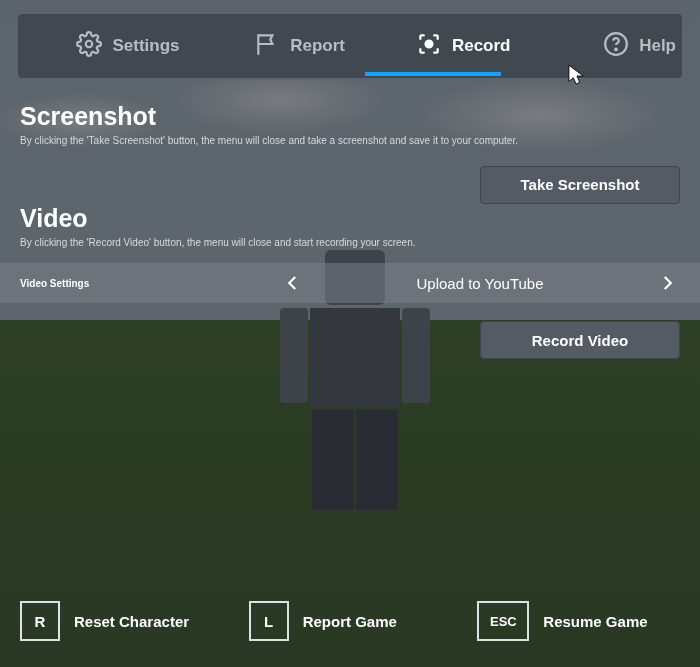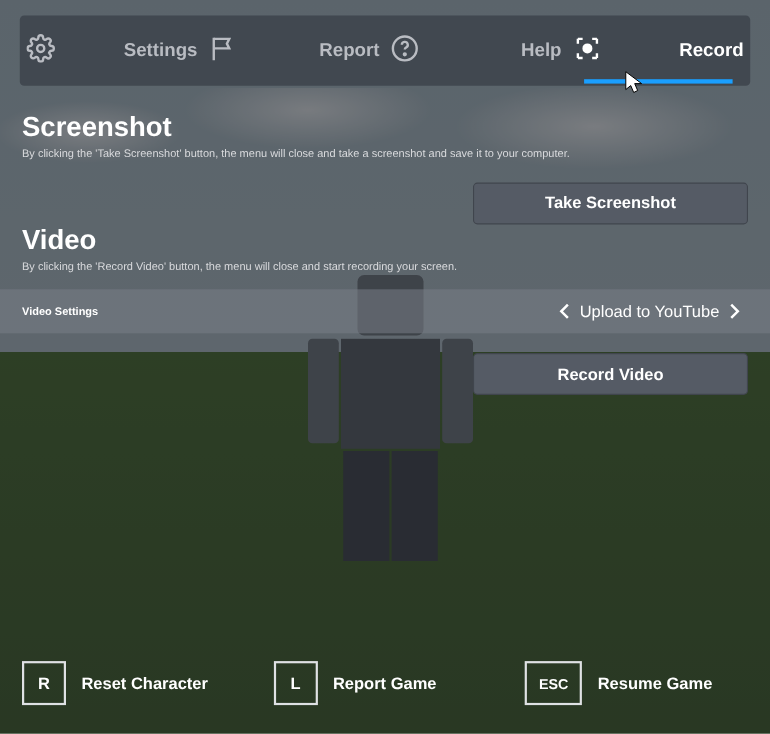--- a/index.html
+++ b/index.html
@@ -36,21 +36,21 @@
 
   .tabbar {
     display: flex; gap: 10px;
     background: rgba(60,66,75,0.82);
     border-radius: 4px;
     padding: 4px 6px;
     height: 64px;
   }
   .tab {
     flex: 1;
-    display: flex; align-items: center; justify-content: space-between;
+    display: flex; align-items: center; justify-content: flex-end;
     gap: 10px;
     color: #b9bcc2;
     font-size: 17px; font-weight: 600;
     cursor: pointer;
     position: relative;
   }
   .tab.active { color: #fff; }
   .tab.active::after {
     content: "";
     position: absolute; bottom: -2px; left: 10px; right: 10px; height: 4px;
@@ -58,41 +58,41 @@
   }
   .tab svg { width: 26px; height: 26px; }
 
   .content { flex: 1; color: #e9eaec; padding: 24px 2px 0 2px; position: relative; }
   .section-title { font-size: 25px; font-weight: 700; color: #fff; margin-bottom: 3px; }
   .section-desc { font-size: 10px; color: #d9dadd; line-height: 1.35; max-width: 660px; }
 
   .big-button {
     display: block;
     margin: 18px 0 0 auto;
-    width: 250px; height: 38px;
+    width: 200px; height: 38px;
     background: #555b65;
     border: 1px solid #40454d;
     border-radius: 4px;
     color: #fff; font-size: 15px; font-weight: 700;
     cursor: pointer;
     text-align: center;
   }
 
   .video-block { }
 
   .selector-row {
     margin-top: 14px;
     margin-left: -20px; margin-right: -20px;
     background: rgba(120,126,134,0.55);
     height: 40px;
     display: flex; align-items: center;
     padding: 0 20px;
   }
   .selector-label { color: #fff; font-weight: 700; font-size: 10px; width: 260px; }
-  .selector-control { flex: 1; display: flex; align-items: center; justify-content: flex-end; color: #fff; }
+  .selector-control { flex: 1; display: flex; align-items: center; justify-content: space-between; color: #fff; }
   .selector-value { font-size: 15px; }
   .chev { width: 26px; height: 26px; cursor: pointer; color: #fff; display: flex; align-items: center; justify-content: center; }
   .chev svg { width: 18px; height: 24px; }
 
   .bottom-bar {
     display: flex; gap: 22px; justify-content: space-between;
     margin-top: auto;
   }
   .bottom-btn {
     flex: 1;
@@ -144,38 +144,38 @@
       </div>
       <div class="tab">
         <span>
           <svg viewBox="0 0 24 24" fill="none" stroke="currentColor" stroke-width="2">
               <path d="M4 22V3"></path>
               <path d="M4 4h13l-2 4 2 4H4"></path>
             </svg>
         </span>
         <span>Report</span>
       </div>
+      <div class="tab active">
+        <span>
+          <svg viewBox="0 0 24 24" fill="none" stroke="currentColor" stroke-width="2">
+              <path d="M4 4h4M4 4v4M20 4h-4M20 4v4M4 20h4M4 20v-4M20 20h-4M20 20v-4"></path>
+              <circle cx="12" cy="12" r="3.2" fill="currentColor"></circle>
+            </svg>
+        </span>
+        <span>Record</span>
+      </div>
       <div class="tab">
         <span>
           <svg viewBox="0 0 24 24" fill="none" stroke="currentColor" stroke-width="2">
               <circle cx="12" cy="12" r="10"></circle>
               <path d="M9.5 9a2.5 2.5 0 1 1 3.5 2.3c-.8.4-1 .9-1 1.7"></path>
               <circle cx="12" cy="17" r="0.8" fill="currentColor"></circle>
             </svg>
         </span>
         <span>Help</span>
-      </div>
-      <div class="tab active">
-        <span>
-          <svg viewBox="0 0 24 24" fill="none" stroke="currentColor" stroke-width="2">
-              <path d="M4 4h4M4 4v4M20 4h-4M20 4v4M4 20h4M4 20v-4M20 20h-4M20 20v-4"></path>
-              <circle cx="12" cy="12" r="3.2" fill="currentColor"></circle>
-            </svg>
-        </span>
-        <span>Record</span>
       </div>
     </div>
 
     <div class="content">
       <div>
         <div class="section-title">Screenshot</div>
         <div class="section-desc">By clicking the 'Take Screenshot' button, the menu will close and take a screenshot and save it to your computer.</div>
         <button class="big-button">Take Screenshot</button>
       </div>
 

